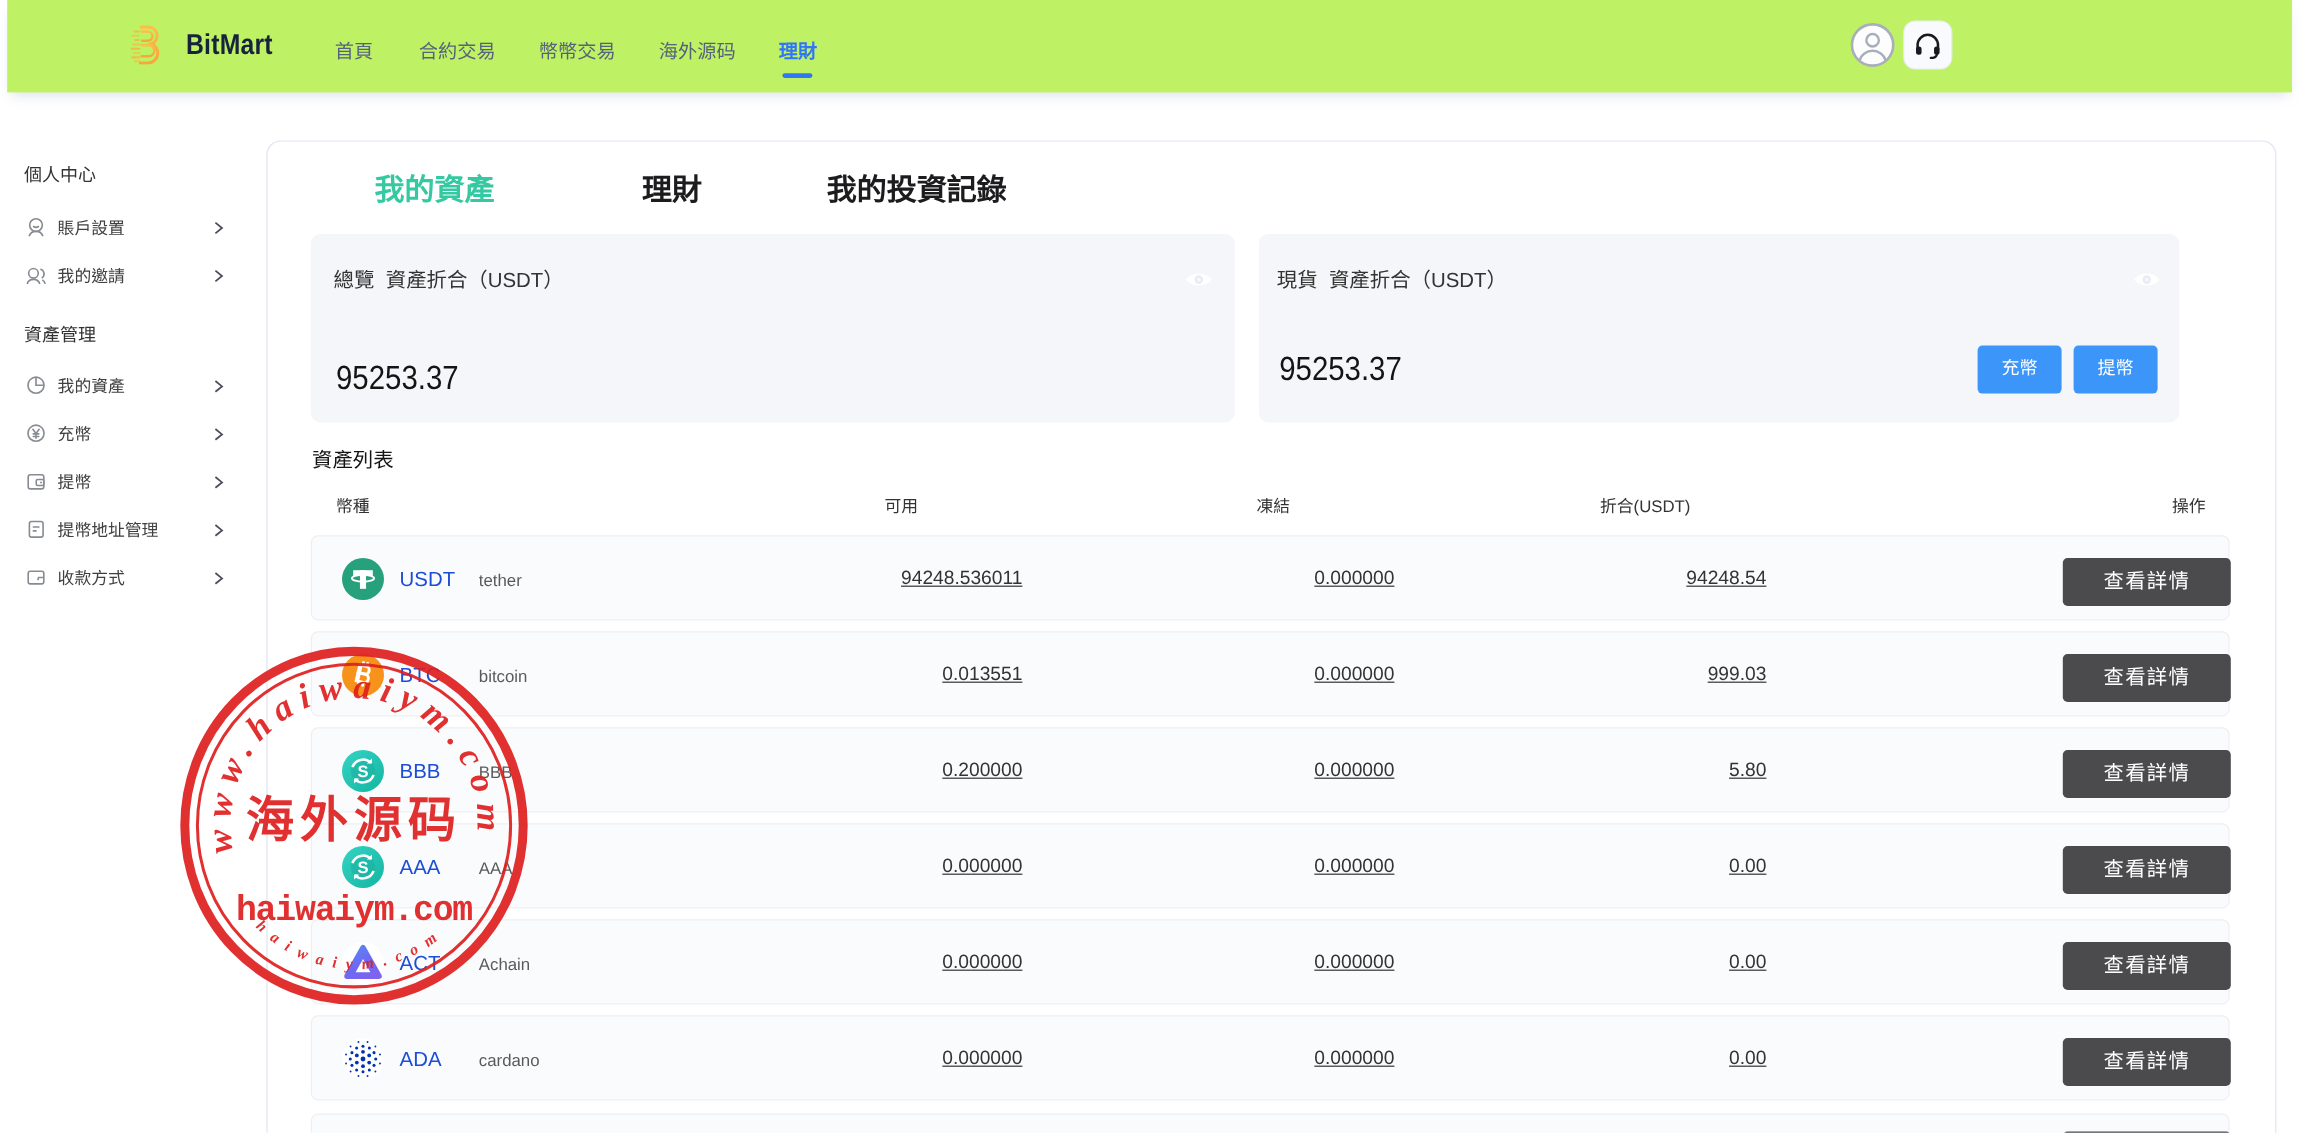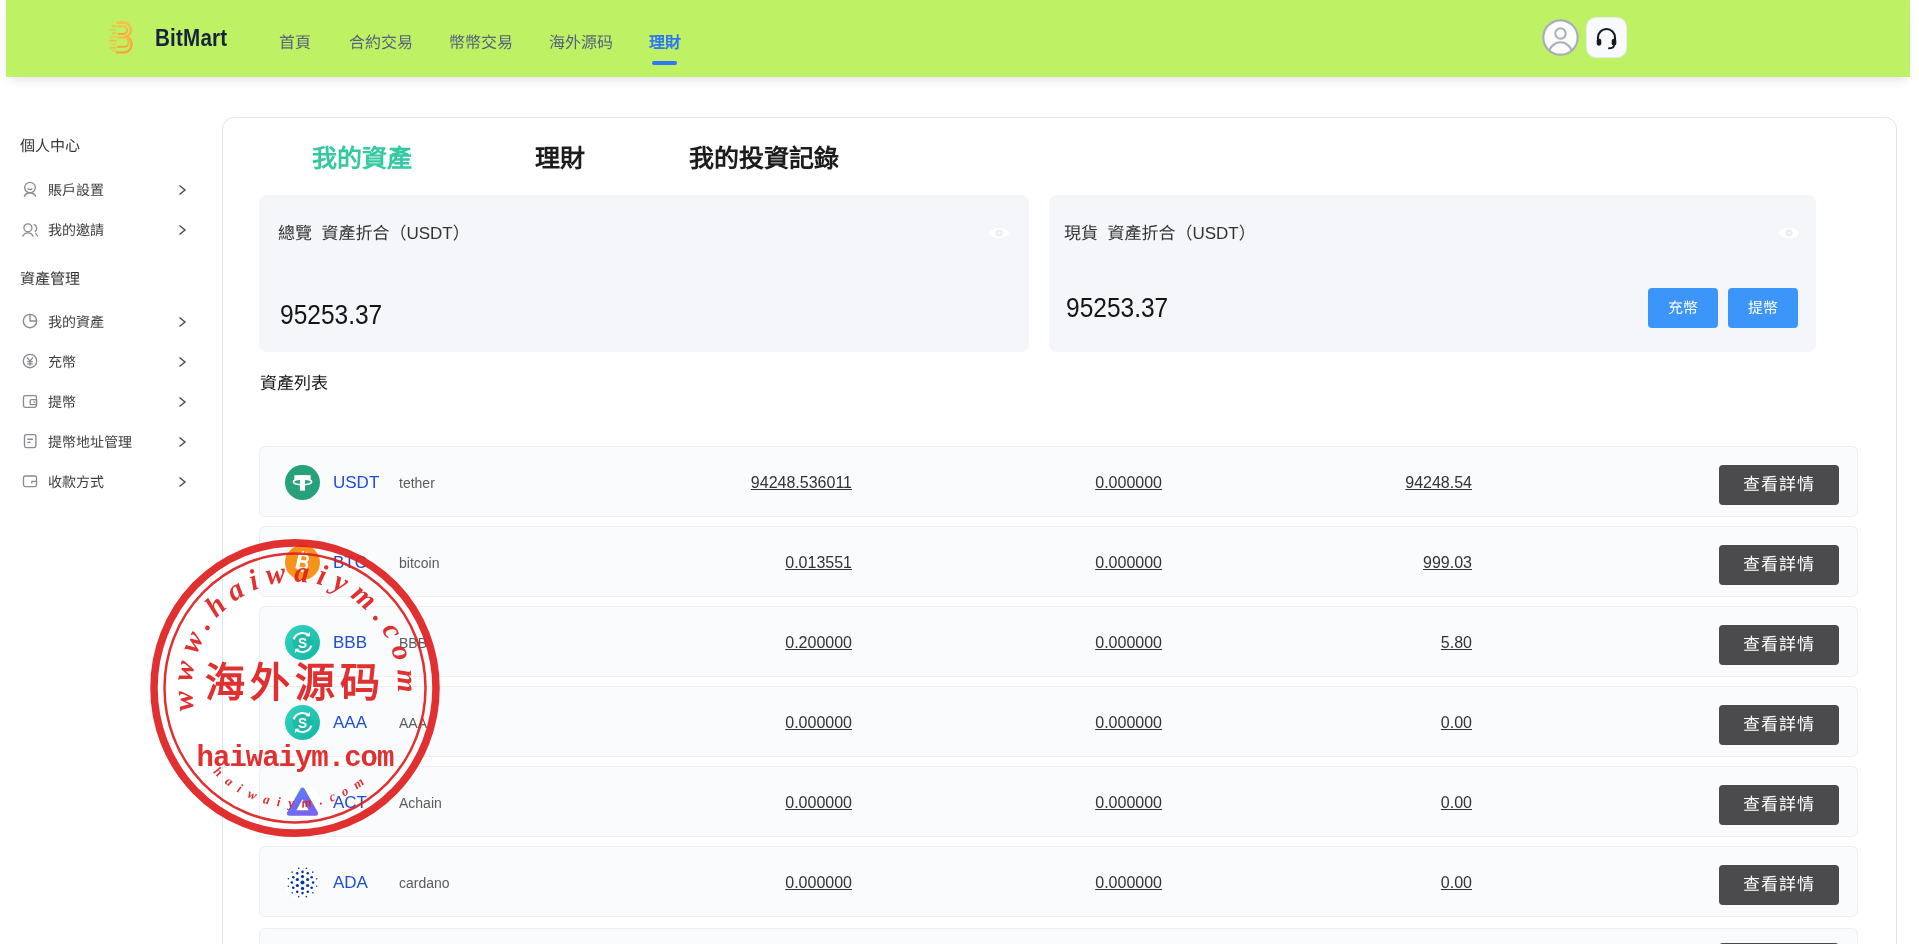--- a/index.html
+++ b/index.html
@@ -36,21 +36,21 @@
 .ovcard .val { position:absolute; left:21px; top:104px; font-size:28px; color:#141414; transform:scaleX(0.875); transform-origin:left center; }
 .bluebtn { position:absolute; top:93px; width:70px; height:40px; background:#3c95f8; color:#fff; font-size:15px; border-radius:4px; text-align:center; line-height:40px; }
 .listttl { position:absolute; left:37px; top:251px; font-size:17px; color:#141414; }
 .thead { position:absolute; left:0; top:293px; width:1675px; height:20px; font-size:14px; color:#333; }
 .thead div { position:absolute; }
 .row { position:absolute; left:36px; width:1599px; height:71px; background:#fafbfd; border:1px solid #edeff4; border-radius:6px; }
 .row .coin { position:absolute; left:25px; top:18px; width:35px; height:35px; }
 .row .sym { position:absolute; left:73px; top:26px; font-size:17px; color:#1d4ed8; }
 .row .nm { position:absolute; left:139px; top:28px; font-size:14px; color:#5a5a5a; }
 .row .v { position:absolute; top:27px; font-size:16px; color:#333; width:200px; text-align:right;text-decoration:underline; }
-.row .btn { position:absolute; left:1459px; top:18px; width:120px; height:40px; background:#4b4b4d; color:#fff; font-size:17px; letter-spacing:1px; border-radius:4px; text-align:center; line-height:40px; }
+.row .btn { position:absolute; left:1459px; top:18px; width:140px; height:40px; background:#4b4b4d; color:#fff; font-size:17px; letter-spacing:1px; border-radius:4px; text-align:center; line-height:40px; }
 </style>
 </head>
 <body>
 
 <div class="card">
   <div class="tabs">
     <div class="tab on" style="left:0;">我的資產</div>
     <div class="tab" style="left:223px;">理財</div>
     <div class="tab" style="left:377px;">我的投資記錄</div>
   </div>
@@ -68,20 +68,27 @@
     <div class="eye" style="left:729px;"><svg width="22" height="16" viewBox="0 0 22 16">
           <path d="M0.5 8 C4.5 1.5,17.5 1.5,21.5 8 C17.5 14.5,4.5 14.5,0.5 8 Z" fill="#fff"></path>
           <circle cx="11" cy="8" r="3.6" fill="#e8ecf3"></circle>
           <circle cx="11" cy="8" r="1.6" fill="#f6f8fb"></circle>
         </svg></div>
     <div class="val" style="top:97px; left:17px;">95253.37</div>
     <div class="bluebtn" style="left:599px;">充幣</div>
     <div class="bluebtn" style="left:679px;">提幣</div>
   </div>
   <div class="listttl">資產列表</div>
+  <div class="thead">
+    <div style="left:57px;">幣種</div>
+    <div style="left:428px; width:200px; text-align:center;">可用</div>
+    <div style="left:738px; width:200px; text-align:center;">凍結</div>
+    <div style="left:1048px; width:200px; text-align:center;">折合(USDT)</div>
+    <div style="left:1555px; width:60px; text-align:right;">操作</div>
+  </div>
   <div class="row" style="top:328px;">
       <svg class="coin" viewBox="0 0 33 33">
         <circle cx="16.5" cy="16.5" r="16.5" fill="#27a17c"></circle>
         <rect x="8.8" y="9.6" width="15.4" height="4.6" fill="#fff"></rect>
         <rect x="14.1" y="9.6" width="4.8" height="14.6" fill="#fff"></rect>
         <ellipse cx="16.5" cy="15.9" rx="8.7" ry="2.7" fill="none" stroke="#fff" stroke-width="1.5"></ellipse>
       </svg>
 <div class="sym">USDT</div>
       <div class="nm">tether</div>
 <div class="v" style="left:392px;">94248.536011</div>

